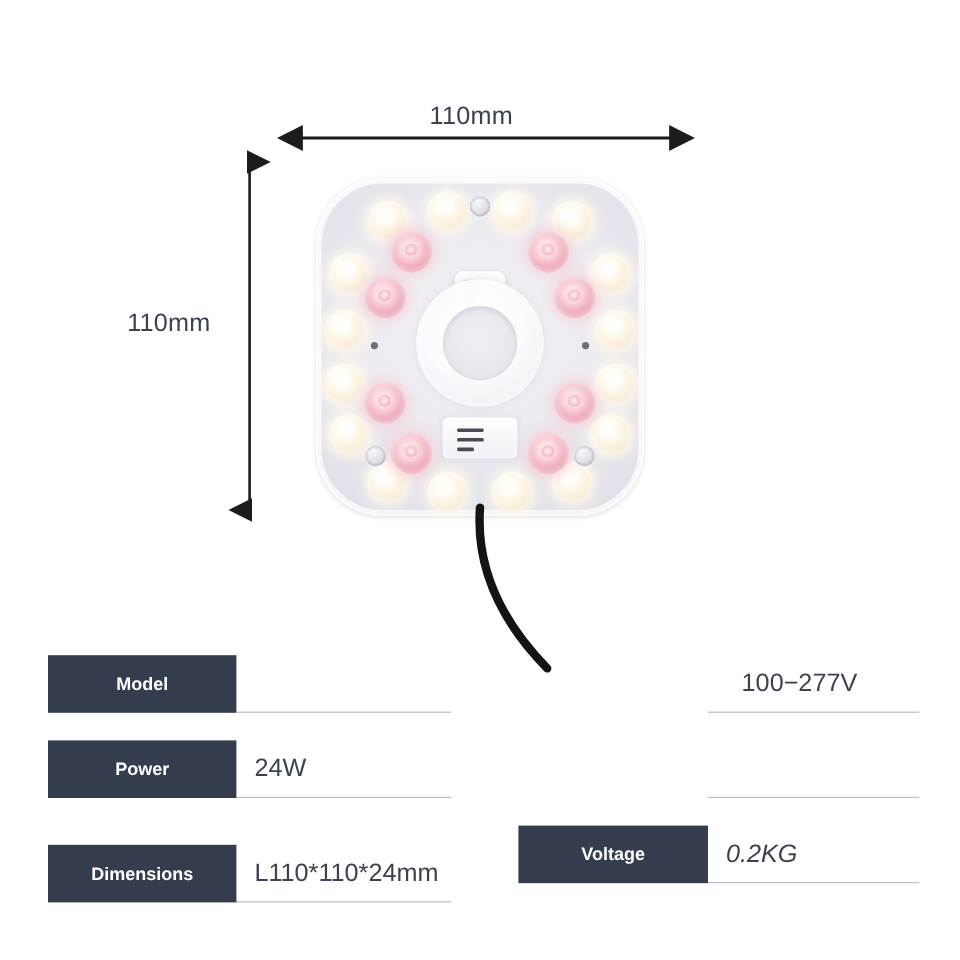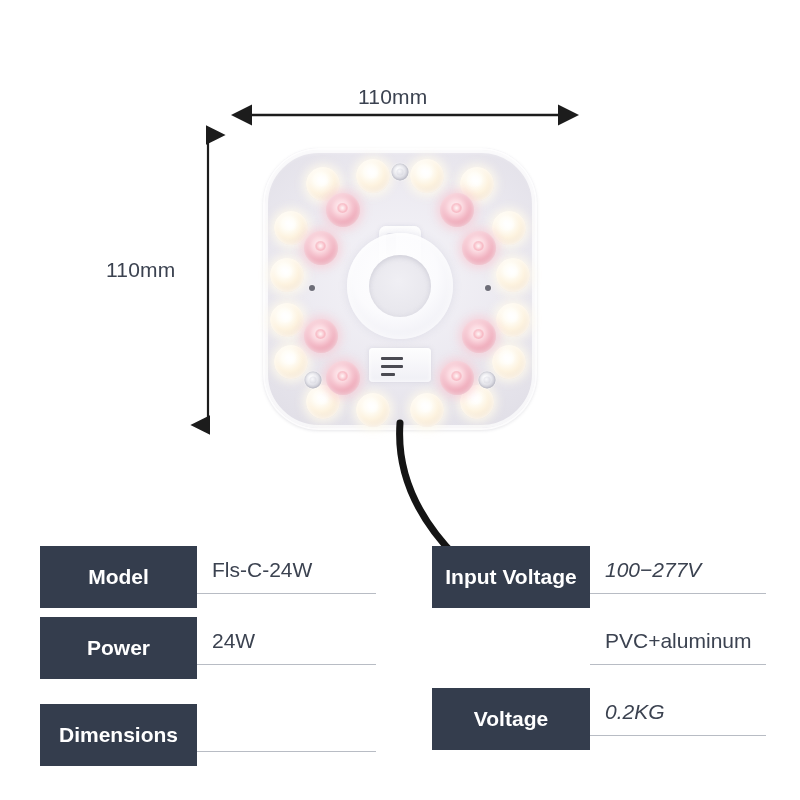--- a/index.html
+++ b/index.html
@@ -245,24 +245,24 @@
 
   
   .spec-row {
     position: absolute;
     height: 48px;
   }
   .spec-label {
     position: absolute;
     left: 0;
     top: 0;
-    height: 62px;
+    height: 48px;
     background: #343d4d;
     color: #ffffff;
-    font-size: 21px;
+    font-size: 15px;
     font-weight: 700;
     display: flex;
     align-items: center;
     justify-content: center;
     box-sizing: border-box;
     padding: 0 6px;
     white-space: nowrap;
   }
   .spec-value {
     position: absolute;
@@ -364,43 +364,41 @@
     </div>
   </div>
 
   <svg id="cable-svg" viewBox="0 0 140 155">
     <path d="M30,8 C27,50 40,95 86,142" stroke="#141414" stroke-width="7" fill="none" stroke-linecap="round"></path>
   </svg>
 
   <div class="spec-row" style="left:40px; top:546px; width:336px;">
     <div class="spec-underline" style="left:157px; width:179px;"></div>
     <div class="spec-label" style="width:157px;">Model</div>
-    <div class="spec-value" style="left:172px;">Fls-C-24W</div>
   </div>
 
   <div class="spec-row" style="left:40px; top:617px; width:336px;">
     <div class="spec-underline" style="left:157px; width:179px;"></div>
     <div class="spec-label" style="width:157px;">Power</div>
     <div class="spec-value" style="left:172px;">24W</div>
   </div>
 
   <div class="spec-row" style="left:40px; top:704px; width:336px;">
     <div class="spec-underline" style="left:157px; width:179px;"></div>
     <div class="spec-label" style="width:157px;">Dimensions</div>
+    <div class="spec-value" style="left:172px;">L110*110*24mm</div>
   </div>
 
   <div class="spec-row" style="left:432px; top:546px; width:334px;">
     <div class="spec-underline" style="left:158px; width:176px;"></div>
-    <div class="spec-label" style="width:158px;">Input Voltage</div>
-    <div class="spec-value" style="left:173px;font-style:italic;">100−277V</div>
+    <div class="spec-value" style="left:186px;">100−277V</div>
   </div>
 
   <div class="spec-row" style="left:432px; top:617px; width:334px;">
     <div class="spec-underline" style="left:158px; width:176px;"></div>
-    <div class="spec-value" style="left:173px;">PVC+aluminum</div>
   </div>
 
   <div class="spec-row" style="left:432px; top:688px; width:334px;">
     <div class="spec-underline" style="left:158px; width:176px;"></div>
     <div class="spec-label" style="width:158px;">Voltage</div>
     <div class="spec-value" style="left:173px;font-style:italic;">0.2KG</div>
   </div>
 
 </div>
 

